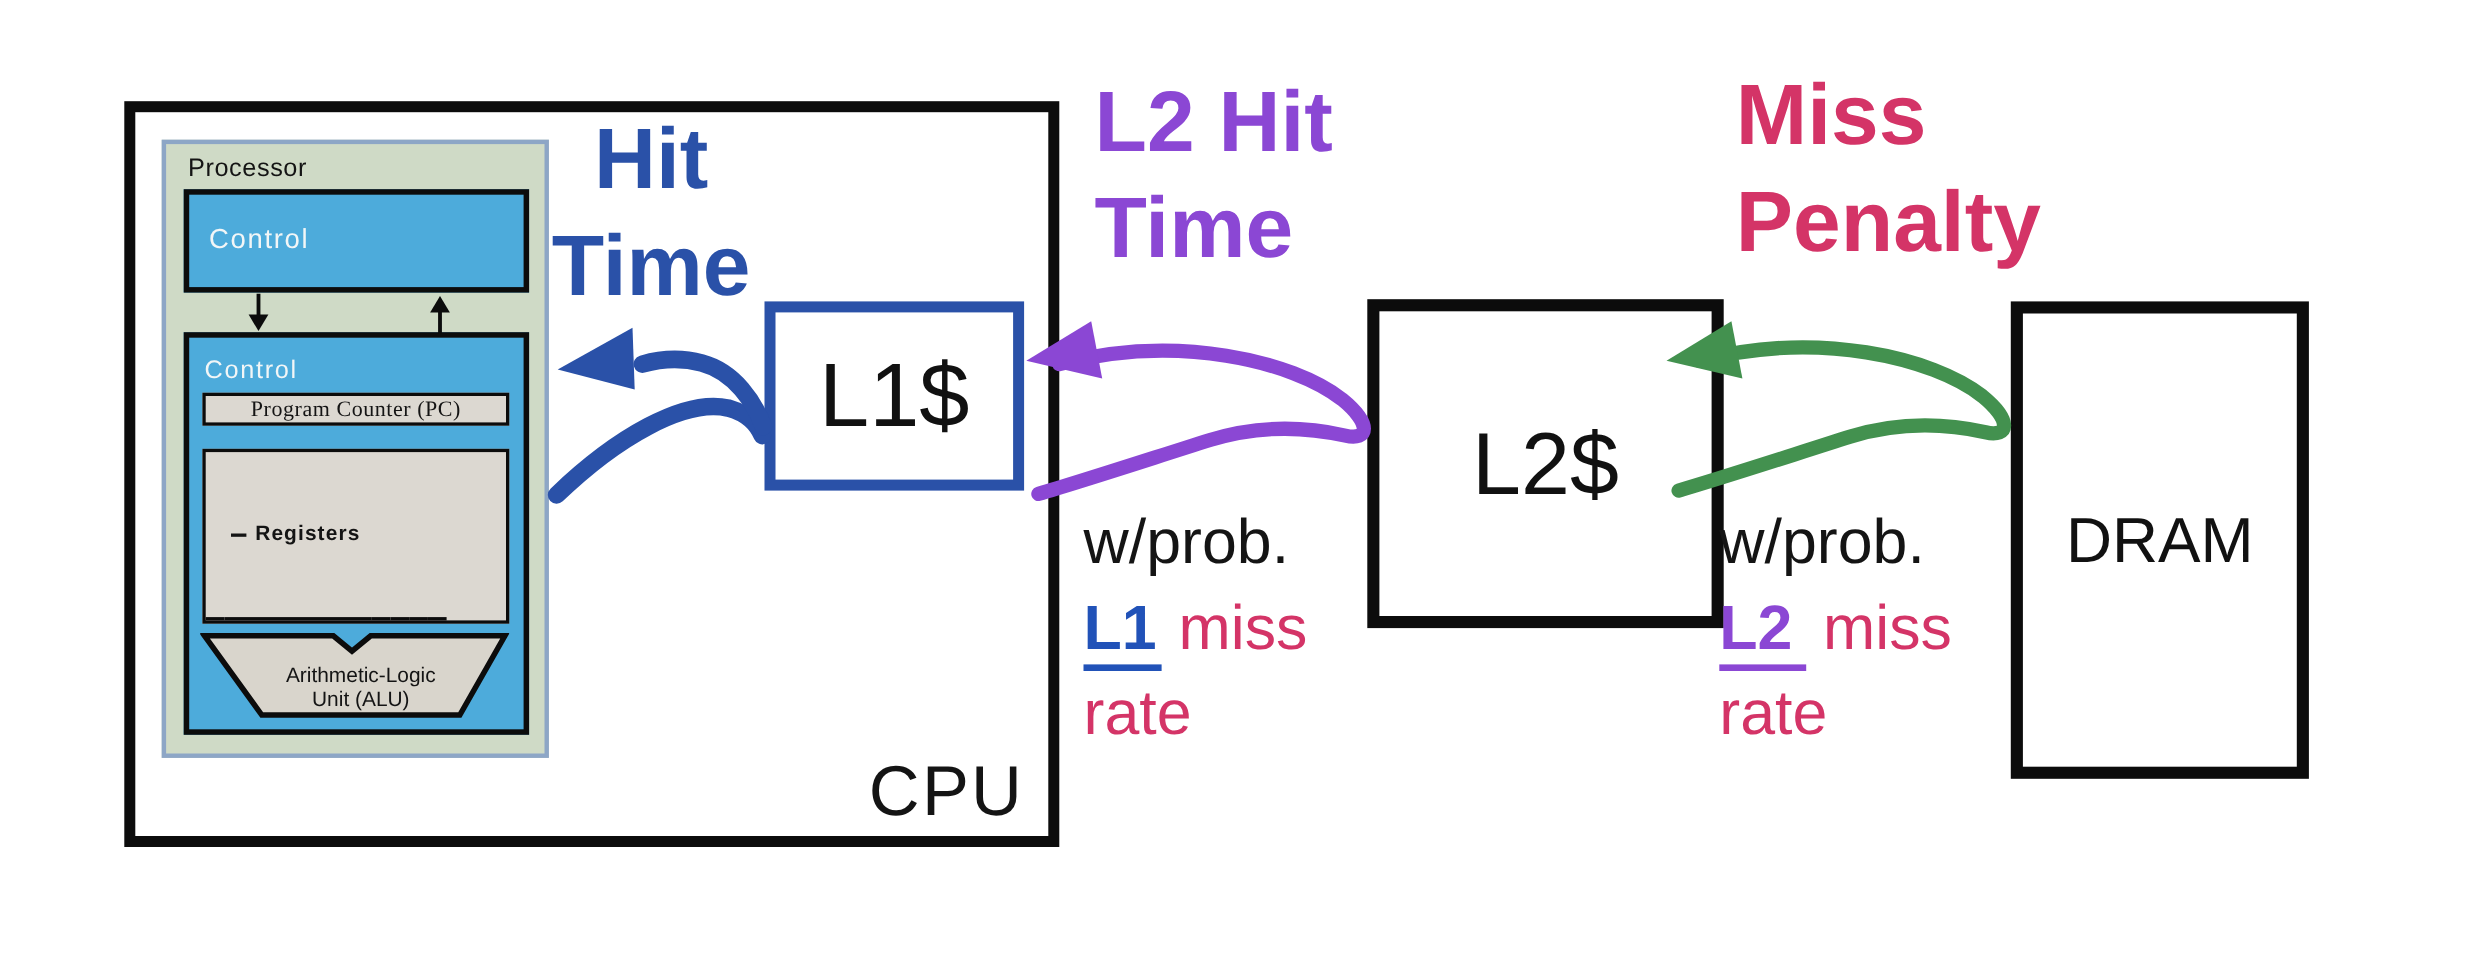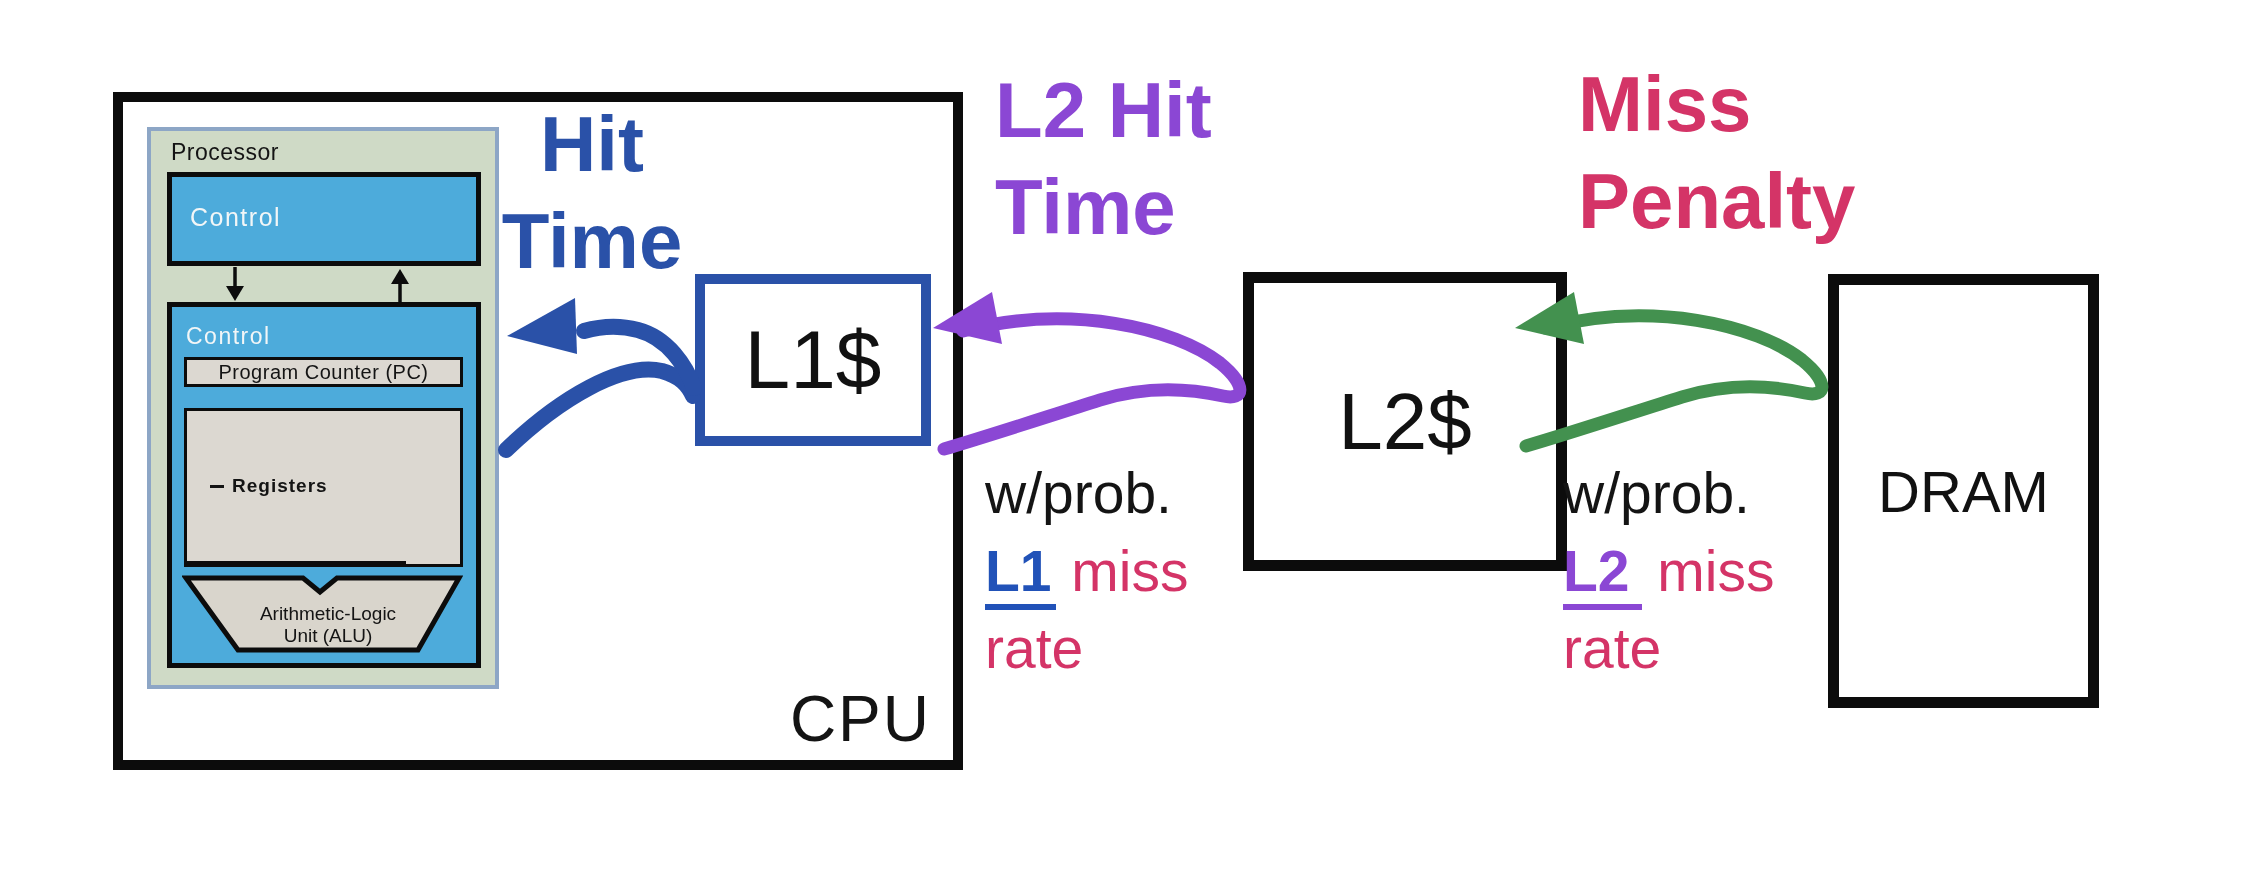--- a/index.html
+++ b/index.html
@@ -25,21 +25,21 @@
     background:var(--panel_green);border:4px solid var(--panel_border);}
   .processor-title{position:absolute;left:20px;top:8px;font-size:23px;color:#141414;letter-spacing:.5px;}
   .control-box{position:absolute;left:16px;top:41px;width:314px;height:94px;
     background:var(--block_blue);border:5px solid var(--ink);}
   .control-label{position:absolute;left:18px;top:26px;font-size:25px;color:#f2f6f7;letter-spacing:1.5px;}
   .datapath-box{position:absolute;left:16px;top:171px;width:314px;height:366px;
     background:var(--block_blue);border:5px solid var(--ink);}
   .datapath-label{position:absolute;left:14px;top:16px;font-size:23px;color:#f2f6f7;letter-spacing:1.5px;}
   .pc-box{position:absolute;left:12px;top:50px;width:279px;height:30px;background:var(--block_gray);
     border:3px solid var(--ink);display:flex;align-items:center;justify-content:center;
-    font-size:20px;color:#141414;letter-spacing:.5px;}
+    font-size:20px;color:#141414;letter-spacing:.5px;font-family:Liberation Serif, serif;}
   .registers{position:absolute;left:12px;top:101px;width:279px;height:159px;background:var(--block_gray);
     border:3px solid var(--ink);display:flex;flex-direction:row;}
   .reg-row{border-bottom:3px solid var(--ink);flex:0 0 17px;}
   .reg-row:last-child{border-bottom:none;flex:1 1 auto;}
   .reg-label-row{flex:0 0 37px;display:flex;align-items:center;}
   .dash{height:3px;background:#141414;}
   .dash-short{width:14px;margin:0 8px 0 6px;}
   .dash-long{flex:1;margin-left:10px;}
   .reg-label{font-size:19px;font-weight:700;color:#141414;letter-spacing:1px;white-space:nowrap;}
   .alu{position:absolute;left:10px;top:267px;width:281px;height:80px;}

